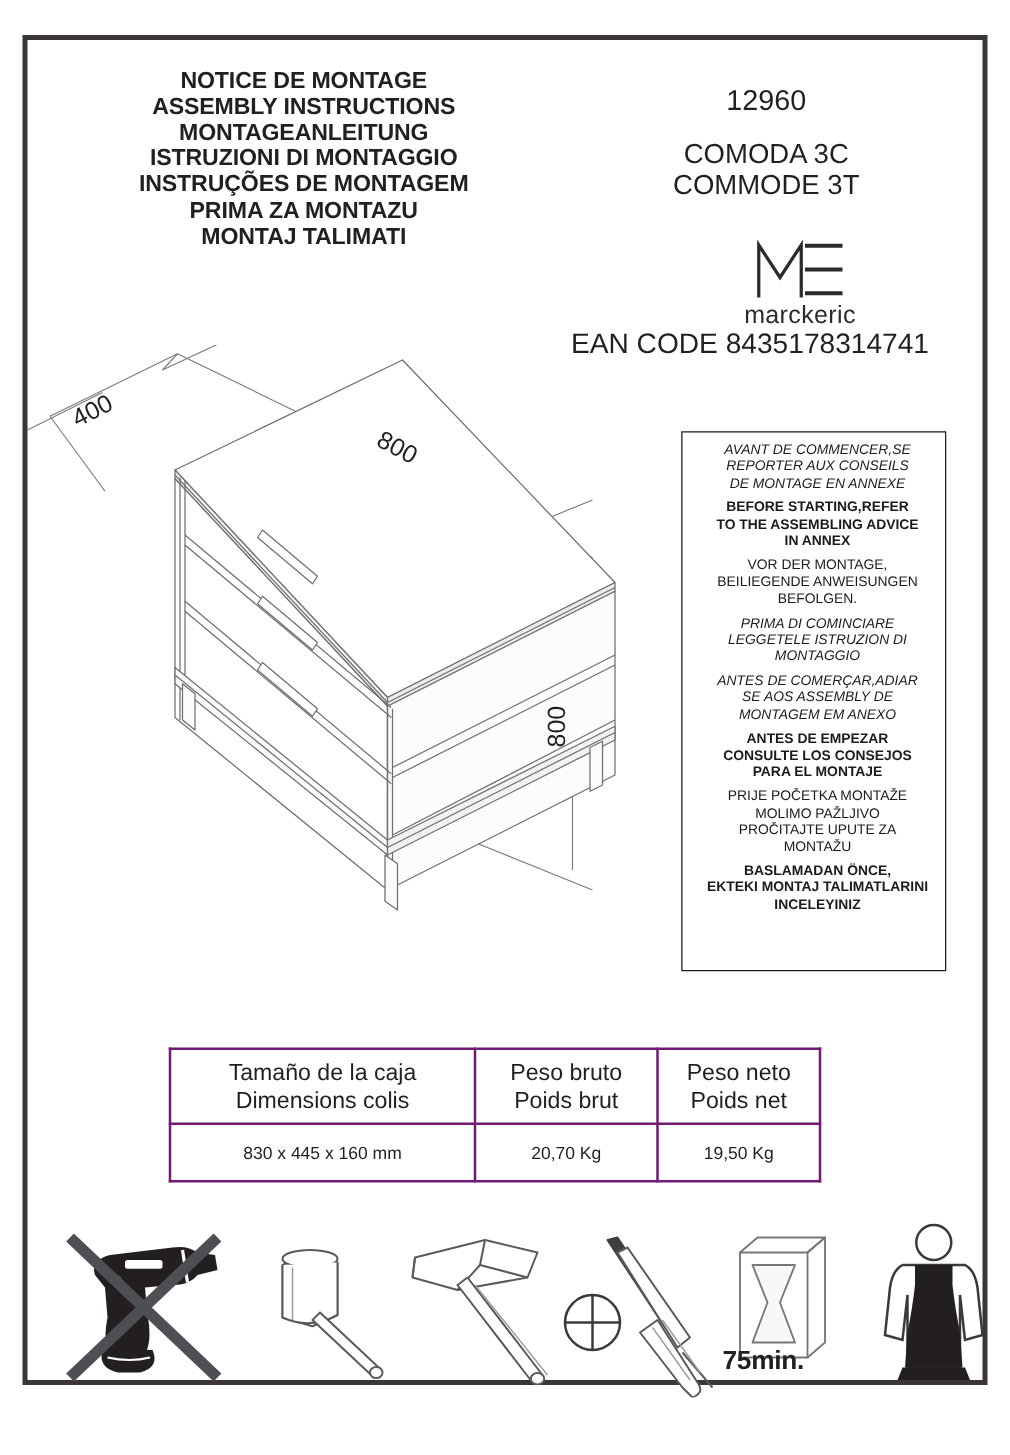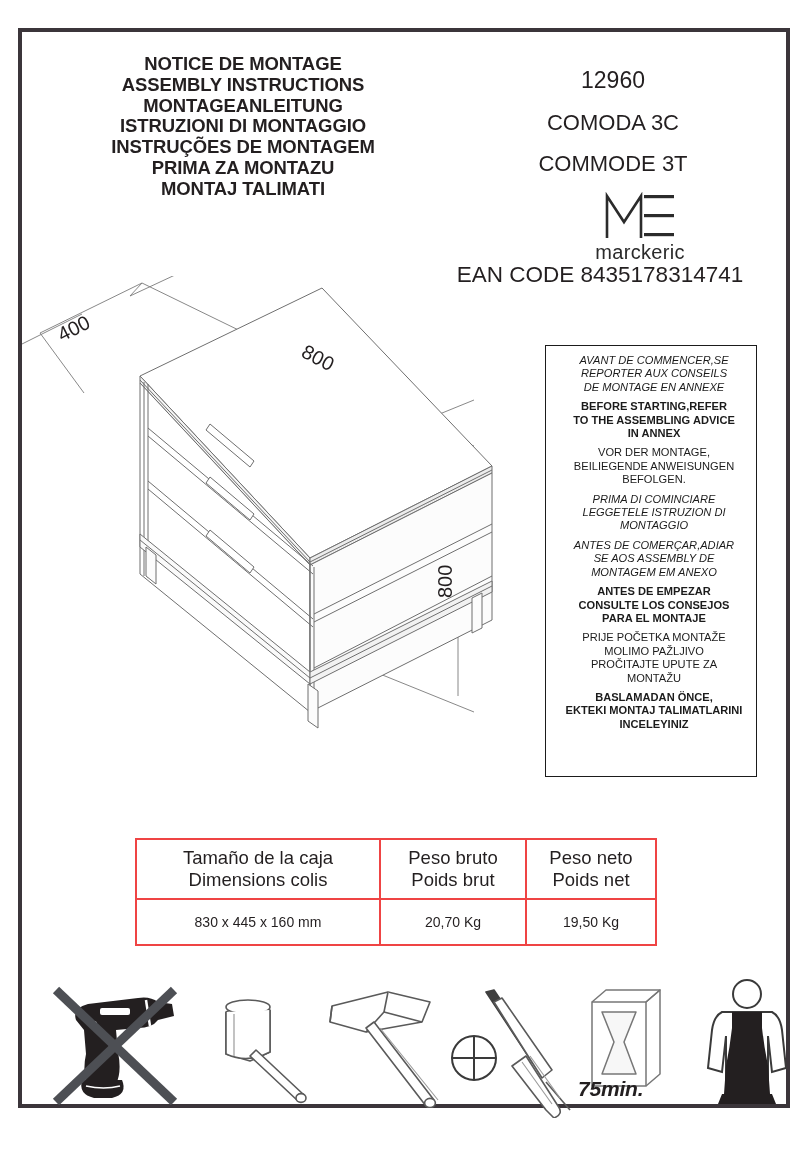--- a/index.html
+++ b/index.html
@@ -142,21 +142,21 @@
   
   .specs-table {
     position: absolute;
     left: 135px;
     top: 838px;
     width: 502px;
     border-collapse: collapse;
     table-layout: fixed;
   }
   .specs-table td {
-    border: 2px solid #ef4444;
+    border: 2px solid #701a75;
     text-align: center;
     color: #231f20;
     padding: 3px 2px;
   }
   .specs-table .hdr td {
     font-size: 18.5px;
     line-height: 22px;
     height: 52px;
     vertical-align: middle;
   }
@@ -185,21 +185,20 @@
     top: 0;
   }
   .time-label {
     position: absolute;
     left: 578px;
     top: 1077px;
     font-size: 21px;
     font-weight: bold;
     color: #231f20;
     letter-spacing: -0.2px;
-    font-style: italic;
   }
 </style>
 </head>
 <body>
 
 <div id="page">
 
   <div class="page-frame"></div>
 
   <div class="titles-block">
@@ -208,21 +207,21 @@
     <div class="title-line">MONTAGEANLEITUNG</div>
     <div class="title-line">ISTRUZIONI DI MONTAGGIO</div>
     <div class="title-line">INSTRUÇÕES DE MONTAGEM</div>
     <div class="title-line">PRIMA ZA MONTAZU</div>
     <div class="title-line">MONTAJ TALIMATI</div>
   </div>
 
   <div class="code-block">
     <div class="ref-number">12960</div>
     <div class="prod-name">COMODA 3C</div>
-    <div class="prod-name" style="margin-top:16px">COMMODE 3T</div>
+    <div class="prod-name" style="margin-top:0">COMMODE 3T</div>
   </div>
 
   <div class="logo-wrap">
     <svg class="logo-mark" viewBox="0 0 92 48">
       <g fill="none" stroke="#2b2b2b" stroke-width="2.6">
         <path d="M13 46 L13 4 L30 30 L47 4 L47 46" stroke-linecap="butt"></path>
       </g>
       <rect x="50" y="3" width="30" height="3.2" fill="#2b2b2b"></rect>
       <rect x="50" y="22" width="30" height="3.2" fill="#2b2b2b"></rect>
       <rect x="50" y="41" width="30" height="3.2" fill="#2b2b2b"></rect>

